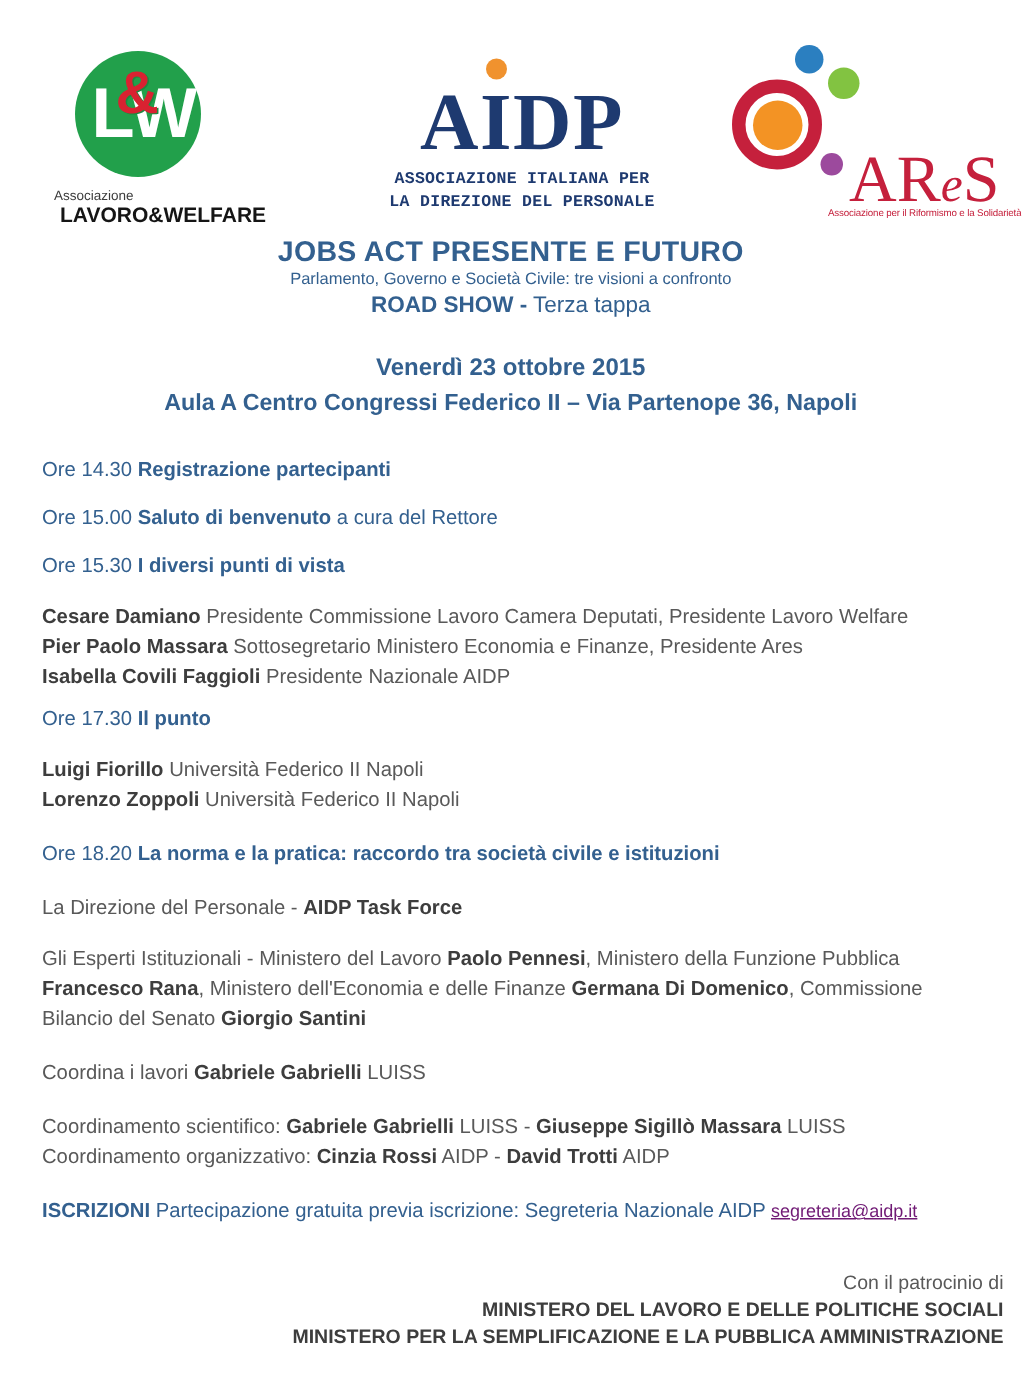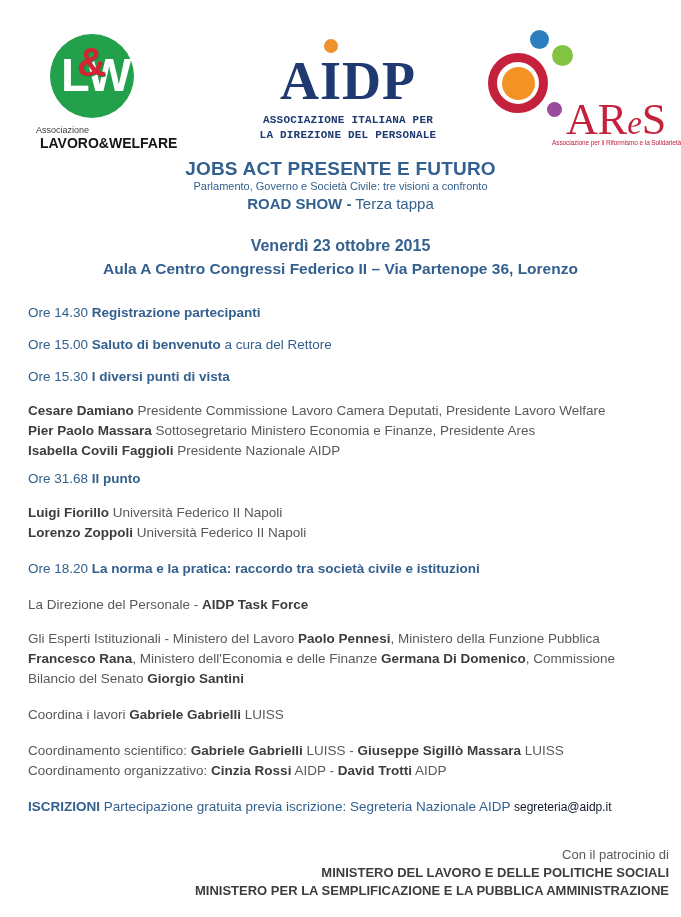--- a/index.html
+++ b/index.html
@@ -55,21 +55,21 @@
   .content { position:absolute; left:28px; right:28px; top:303px;
     font-size:13.5px; line-height:20px; color:#595959; }
   .content p { margin:0; }
   .blue { color:#33608f; }
   .b { font-weight:700; }
   .name { font-weight:700; color:#3d3d3d; }
   .mt12 { margin-top:12px !important; }
   .mt14 { margin-top:14px !important; }
   .mt8  { margin-top:8px  !important; }
   .mt16 { margin-top:16px !important; }
-  a.email-link { color:#0f172a; font-size:12px; cursor:pointer; }
+  a.email-link { color:#701a75; text-decoration:underline; font-size:12px; cursor:pointer; }
 
   
   .patrocinio { position:absolute; right:12px; left:28px; top:846px;
     text-align:right; color:#595959; font-size:13px; line-height:18px; }
   .patrocinio .min { font-weight:700; color:#3d3d3d; }
 </style>
 </head>
 <body>
 
 <div class="page">
@@ -102,38 +102,38 @@
     <div class="ares-caption">Associazione per il Riformismo e la Solidarietà</div>
   </div>
 
   <div class="title-block">
     <div class="ev-title">JOBS ACT PRESENTE E FUTURO</div>
     <div class="ev-subtitle">Parlamento, Governo e Società Civile: tre visioni a confronto</div>
     <div class="ev-roadshow"><span class="b">ROAD SHOW -</span><span> Terza tappa</span></div>
   </div>
   <div class="date-block">
     <div class="ev-date">Venerdì 23 ottobre 2015</div>
-    <div class="ev-venue">Aula A Centro Congressi Federico II – Via Partenope 36, Lorenzo</div>
+    <div class="ev-venue">Aula A Centro Congressi Federico II – Via Partenope 36, Napoli</div>
   </div>
 
   <div class="content">
 
     <p class="blue"><span>Ore 14.30 </span><span class="b">Registrazione partecipanti</span></p>
 
     <p class="blue mt12"><span>Ore 15.00 </span><span class="b">Saluto di benvenuto</span><span> a cura del Rettore</span></p>
 
     <p class="blue mt12"><span>Ore 15.30 </span><span class="b">I diversi punti di vista</span></p>
 
     <div class="mt14">
       <p><span class="name">Cesare Damiano</span><span> Presidente Commissione Lavoro Camera Deputati, Presidente Lavoro Welfare</span></p>
       <p><span class="name">Pier Paolo Massara</span><span> Sottosegretario Ministero Economia e Finanze, Presidente Ares</span></p>
       <p><span class="name">Isabella Covili Faggioli</span><span> Presidente Nazionale AIDP</span></p>
     </div>
 
-    <p class="blue mt8"><span>Ore 31.68 </span><span class="b">Il punto</span></p>
+    <p class="blue mt8"><span>Ore 17.30 </span><span class="b">Il punto</span></p>
 
     <div class="mt14">
       <p><span class="name">Luigi Fiorillo</span><span> Università Federico II Napoli</span></p>
       <p><span class="name">Lorenzo Zoppoli</span><span> Università Federico II Napoli</span></p>
     </div>
 
     <p class="blue mt16"><span>Ore 18.20 </span><span class="b">La norma e la pratica: raccordo tra società civile e istituzioni</span></p>
 
     <p class="mt16"><span>La Direzione del Personale - </span><span class="name">AIDP Task Force</span></p>
 

